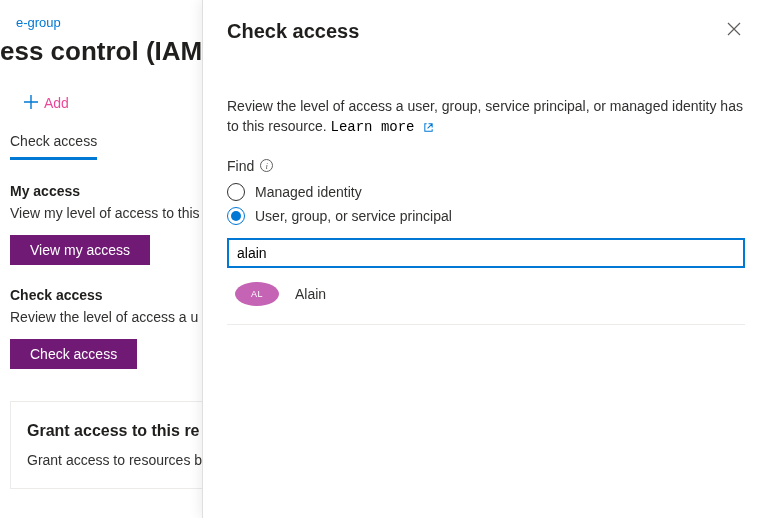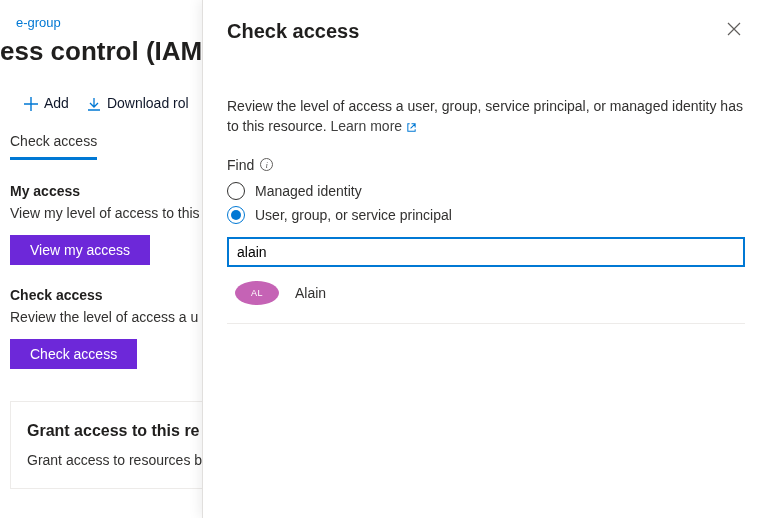--- a/index.html
+++ b/index.html
@@ -37,23 +37,23 @@
     }
     .toolbar {
       margin-top: 28px;
       display: flex;
       gap: 18px;
       align-items: center;
       margin-left: 4px;
     }
     .toolbar-btn {
       display: inline-flex;
-      align-items: flex-end;
+      align-items: flex-start;
       gap: 6px;
-      color: #0f172a;
+      color: #ec4899;
       font-size: 14px;
       cursor: pointer;
     }
     .toolbar-btn .icon { color: #0078d4; }
     .tabs {
       margin-top: 22px;
       display: flex;
       gap: 24px;
       border-bottom: 1px solid transparent;
       margin-left: -10px;
@@ -73,21 +73,21 @@
       font-size: 14px;
       font-weight: 700;
       color: #201f1e;
     }
     .section p {
       font-size: 14px;
       color: #323130;
       margin-top: 6px;
     }
     .primary-btn {
-      background: #6d28d9;
+      background: #701a75;
       color: #fff;
       border: none;
       font-size: 14px;
       padding: 7px 20px;
       margin-top: 14px;
       cursor: pointer;
     }
     .card {
       margin-top: 32px;
       border: 1px solid #edebe9;
@@ -131,22 +131,23 @@
       font-size: 16px;
       padding: 4px;
     }
     .panel-desc {
       margin-top: 52px;
       font-size: 14px;
       color: #323130;
       line-height: 1.45;
     }
     .learn-link {
-      color: #404040;
+      color: #000000;
       text-decoration: none;
+      font-family: Liberation Mono, monospace;
     }
     .find-label {
       margin-top: 20px;
       font-size: 14px;
       color: #323130;
       display: flex;
       align-items: center;
       gap: 6px;
       text-align: right;
     }
@@ -234,28 +235,20 @@
 
   <div class="toolbar">
     <div class="toolbar-btn">
       <span class="icon plus-icon">
         <svg width="14" height="14" viewBox="0 0 14 14">
             <path d="M7 0v14M0 7h14" stroke="#0078d4" stroke-width="1.4"></path>
           </svg>
       </span>
       <span>Add</span>
     </div>
-    <div class="toolbar-btn">
-      <span class="icon download-icon">
-        <svg width="14" height="14" viewBox="0 0 14 14">
-            <path d="M7 1v8M3 6l4 4 4-4M1 13h12" stroke="#0078d4" stroke-width="1.3" fill="none"></path>
-          </svg>
-      </span>
-      <span>Download rol</span>
-    </div>
   </div>
 
   <div class="tabs">
     <div class="tab active">Check access</div>
   </div>
 
   <div class="section">
     <h3>My access</h3>
     <p>View my level of access to this</p>
     <button class="primary-btn">View my access</button>

